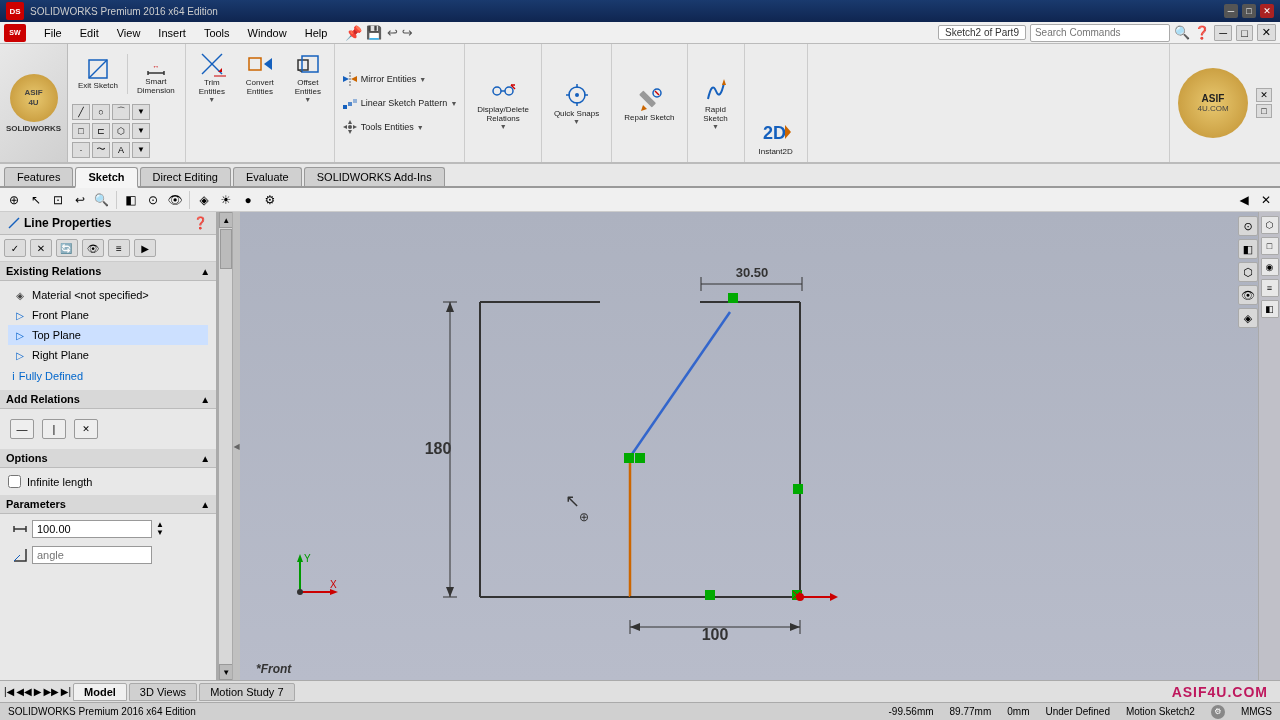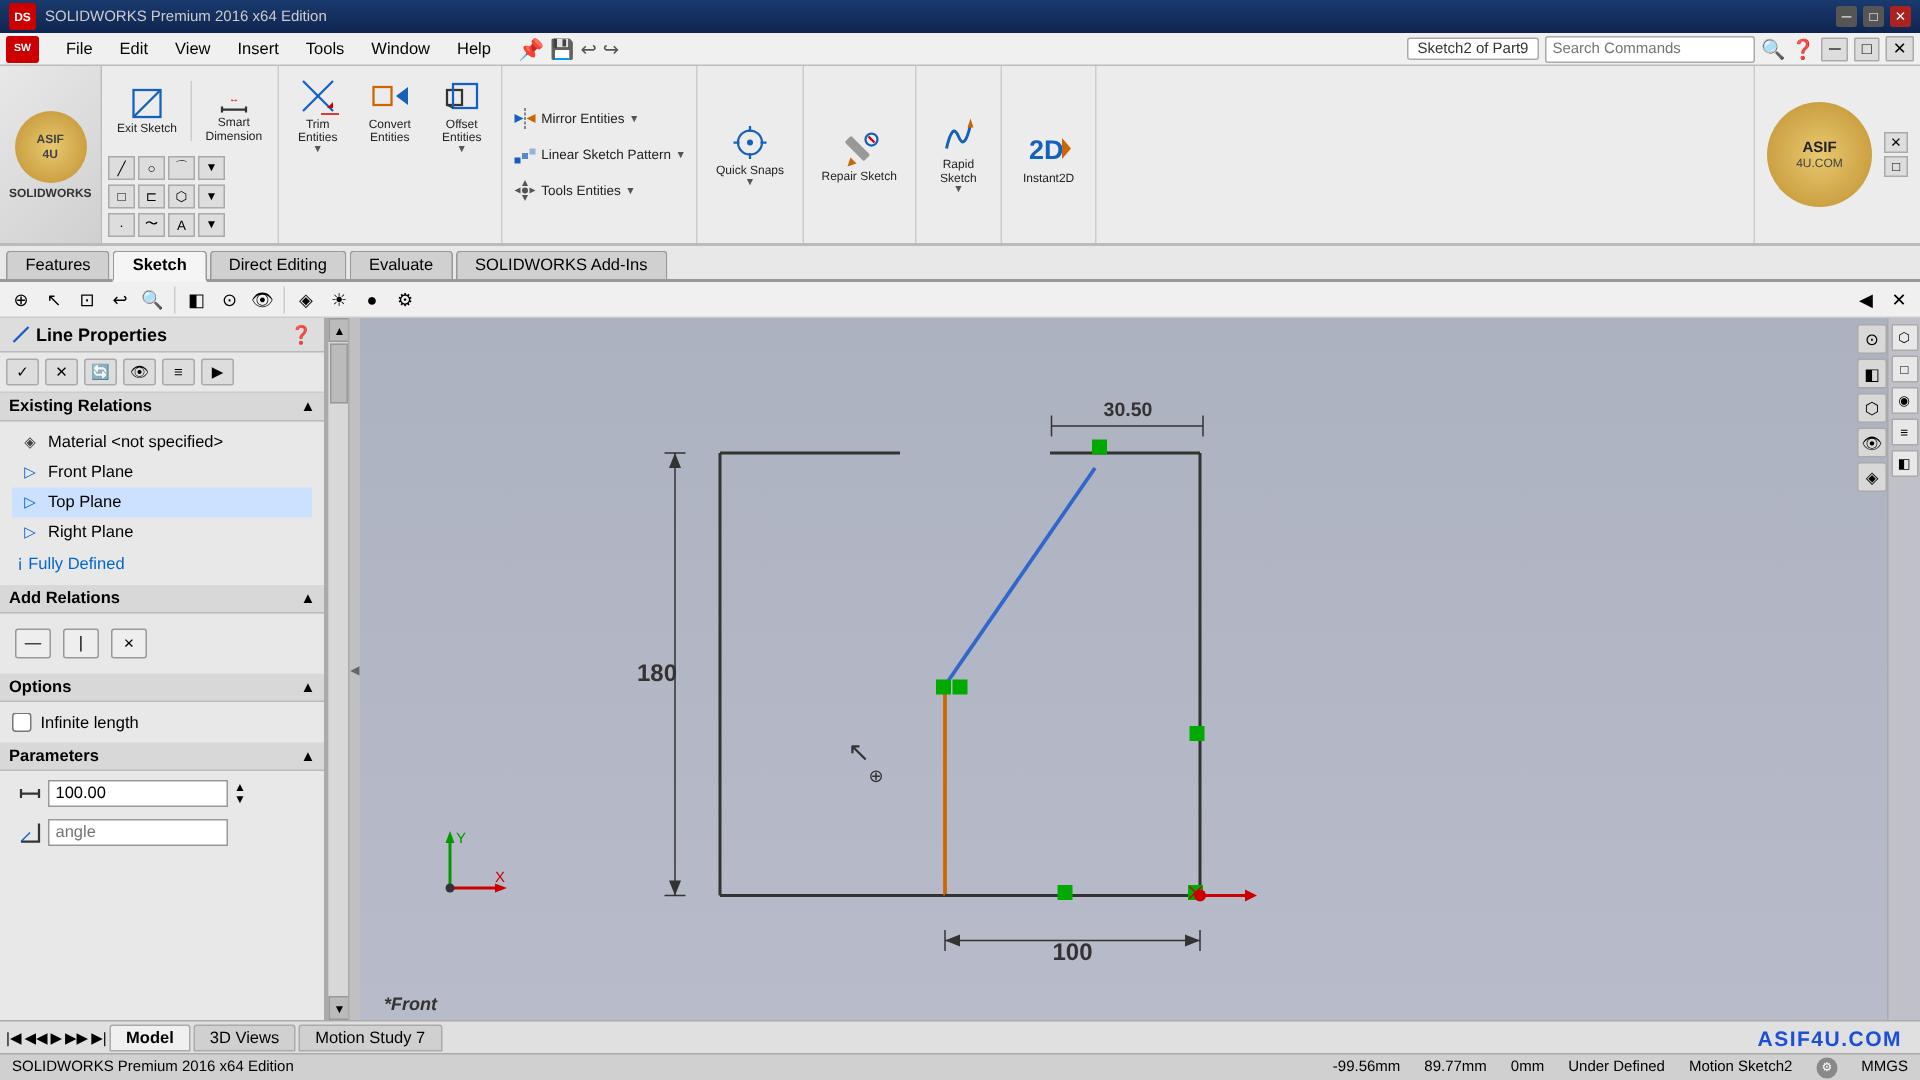--- a/index.html
+++ b/index.html
@@ -471,20 +471,33 @@
         <polygon points="8,15 10,11 6,11" fill="#555"></polygon>
         <polygon points="1,8 5,6 5,10" fill="#555"></polygon>
         <polygon points="15,8 11,6 11,10" fill="#555"></polygon>
         <circle cx="8" cy="8" r="2" fill="#555"></circle>
       </svg>
       <span>Tools Entities</span>
       <span class="dropdown-arrow">▼</span>
     </div>
   </div>
 
+  <div style="display:flex;flex-direction:column;border-right:1px solid #ccc;padding:2px 6px;justify-content:center;align-items:center;gap:4px;">
+    <div class="tb-big-icon" style="flex-direction:column;">
+      <svg width="28" height="28" viewBox="0 0 28 28">
+        <circle cx="8" cy="14" r="4" fill="none" stroke="#1560bd" stroke-width="1.5"></circle>
+        <circle cx="20" cy="14" r="4" fill="none" stroke="#1560bd" stroke-width="1.5"></circle>
+        <line x1="12" y1="14" x2="16" y2="14" stroke="#1560bd" stroke-width="1.5"></line>
+        <line x1="22" y1="8" x2="26" y2="8" stroke="#cc0000" stroke-width="1.5"></line>
+        <line x1="22" y1="8" x2="26" y2="12" stroke="#cc0000" stroke-width="1.5"></line>
+      </svg>
+      <span style="font-size:8px;text-align:center;">Display/Delete<br>Relations</span>
+      <span class="dropdown-arrow">▼</span>
+    </div>
+  </div>
 
   <div style="display:flex;flex-direction:column;border-right:1px solid #ccc;padding:2px 6px;justify-content:center;align-items:center;">
     <div class="tb-big-icon">
       <svg width="28" height="28" viewBox="0 0 28 28">
         <circle cx="14" cy="14" r="8" fill="none" stroke="#1560bd" stroke-width="1.5"></circle>
         <circle cx="14" cy="14" r="2" fill="#1560bd"></circle>
         <line x1="14" y1="3" x2="14" y2="7" stroke="#1560bd" stroke-width="1.5"></line>
         <line x1="14" y1="21" x2="14" y2="25" stroke="#1560bd" stroke-width="1.5"></line>
         <line x1="3" y1="14" x2="7" y2="14" stroke="#1560bd" stroke-width="1.5"></line>
         <line x1="21" y1="14" x2="25" y2="14" stroke="#1560bd" stroke-width="1.5"></line>
@@ -512,21 +525,21 @@
     <div class="tb-big-icon">
       <svg width="28" height="28" viewBox="0 0 28 28">
         <path d="M6 22 Q10 4 14 14 Q18 24 22 6" fill="none" stroke="#1560bd" stroke-width="2"></path>
         <polygon points="22,2 24,8 20,8" fill="#cc6600"></polygon>
       </svg>
       <span style="font-size:8px;text-align:center;">Rapid<br>Sketch</span>
       <span class="dropdown-arrow">▼</span>
     </div>
   </div>
 
-  <div style="display:flex;flex-direction:column;border-right:1px solid #ccc;padding:2px 8px;justify-content:center;align-items:center;">
+  <div style="display:flex;flex-direction:column;border-right:1px solid #ccc;padding:2px 8px;justify-content:flex-end;align-items:center;">
     <div class="tb-big-icon">
       <svg width="30" height="30" viewBox="0 0 30 30">
         <text x="2" y="22" font-size="18" font-weight="bold" fill="#1560bd">2D</text>
         <polygon points="24,8 30,15 24,22" fill="#cc6600"></polygon>
       </svg>
       <span style="font-size:8px;">Instant2D</span>
     </div>
   </div>
 
   <div style="margin-left:auto;padding:4px 8px;display:flex;align-items:center;justify-content:center;border-left:1px solid #ccc;">
@@ -798,21 +811,21 @@
     <div style="font-size:10px;cursor:pointer;">|◀</div>
     <div style="font-size:10px;cursor:pointer;">◀◀</div>
     <div style="font-size:10px;cursor:pointer;">▶</div>
     <div style="font-size:10px;cursor:pointer;">▶▶</div>
     <div style="font-size:10px;cursor:pointer;">▶|</div>
   </div>
   <div class="bottom-tab active">Model</div>
   <div class="bottom-tab">3D Views</div>
   <div class="bottom-tab">Motion Study 7</div>
 
-  <div style="margin-left:auto;font-size:14px;font-weight:bold;color:#1d4ed8;letter-spacing:1px;padding-right:8px;">ASIF4U.COM</div>
+  <div style="margin-left:auto;font-size:14px;font-weight:bold;color:#be185d;letter-spacing:1px;padding-right:8px;">ASIF4U.COM</div>
 </div>
 
 <div id="statusbar">
   <span style="margin-right:auto;">SOLIDWORKS Premium 2016 x64 Edition</span>
   <span>-99.56mm</span>
   <span>89.77mm</span>
   <span>0mm</span>
   <span>Under Defined</span>
   <span>Motion Sketch2</span>
   <div style="width:14px;height:14px;background:#888;border-radius:50%;display:flex;align-items:center;justify-content:center;color:white;font-size:8px;cursor:pointer;">⚙</div>

